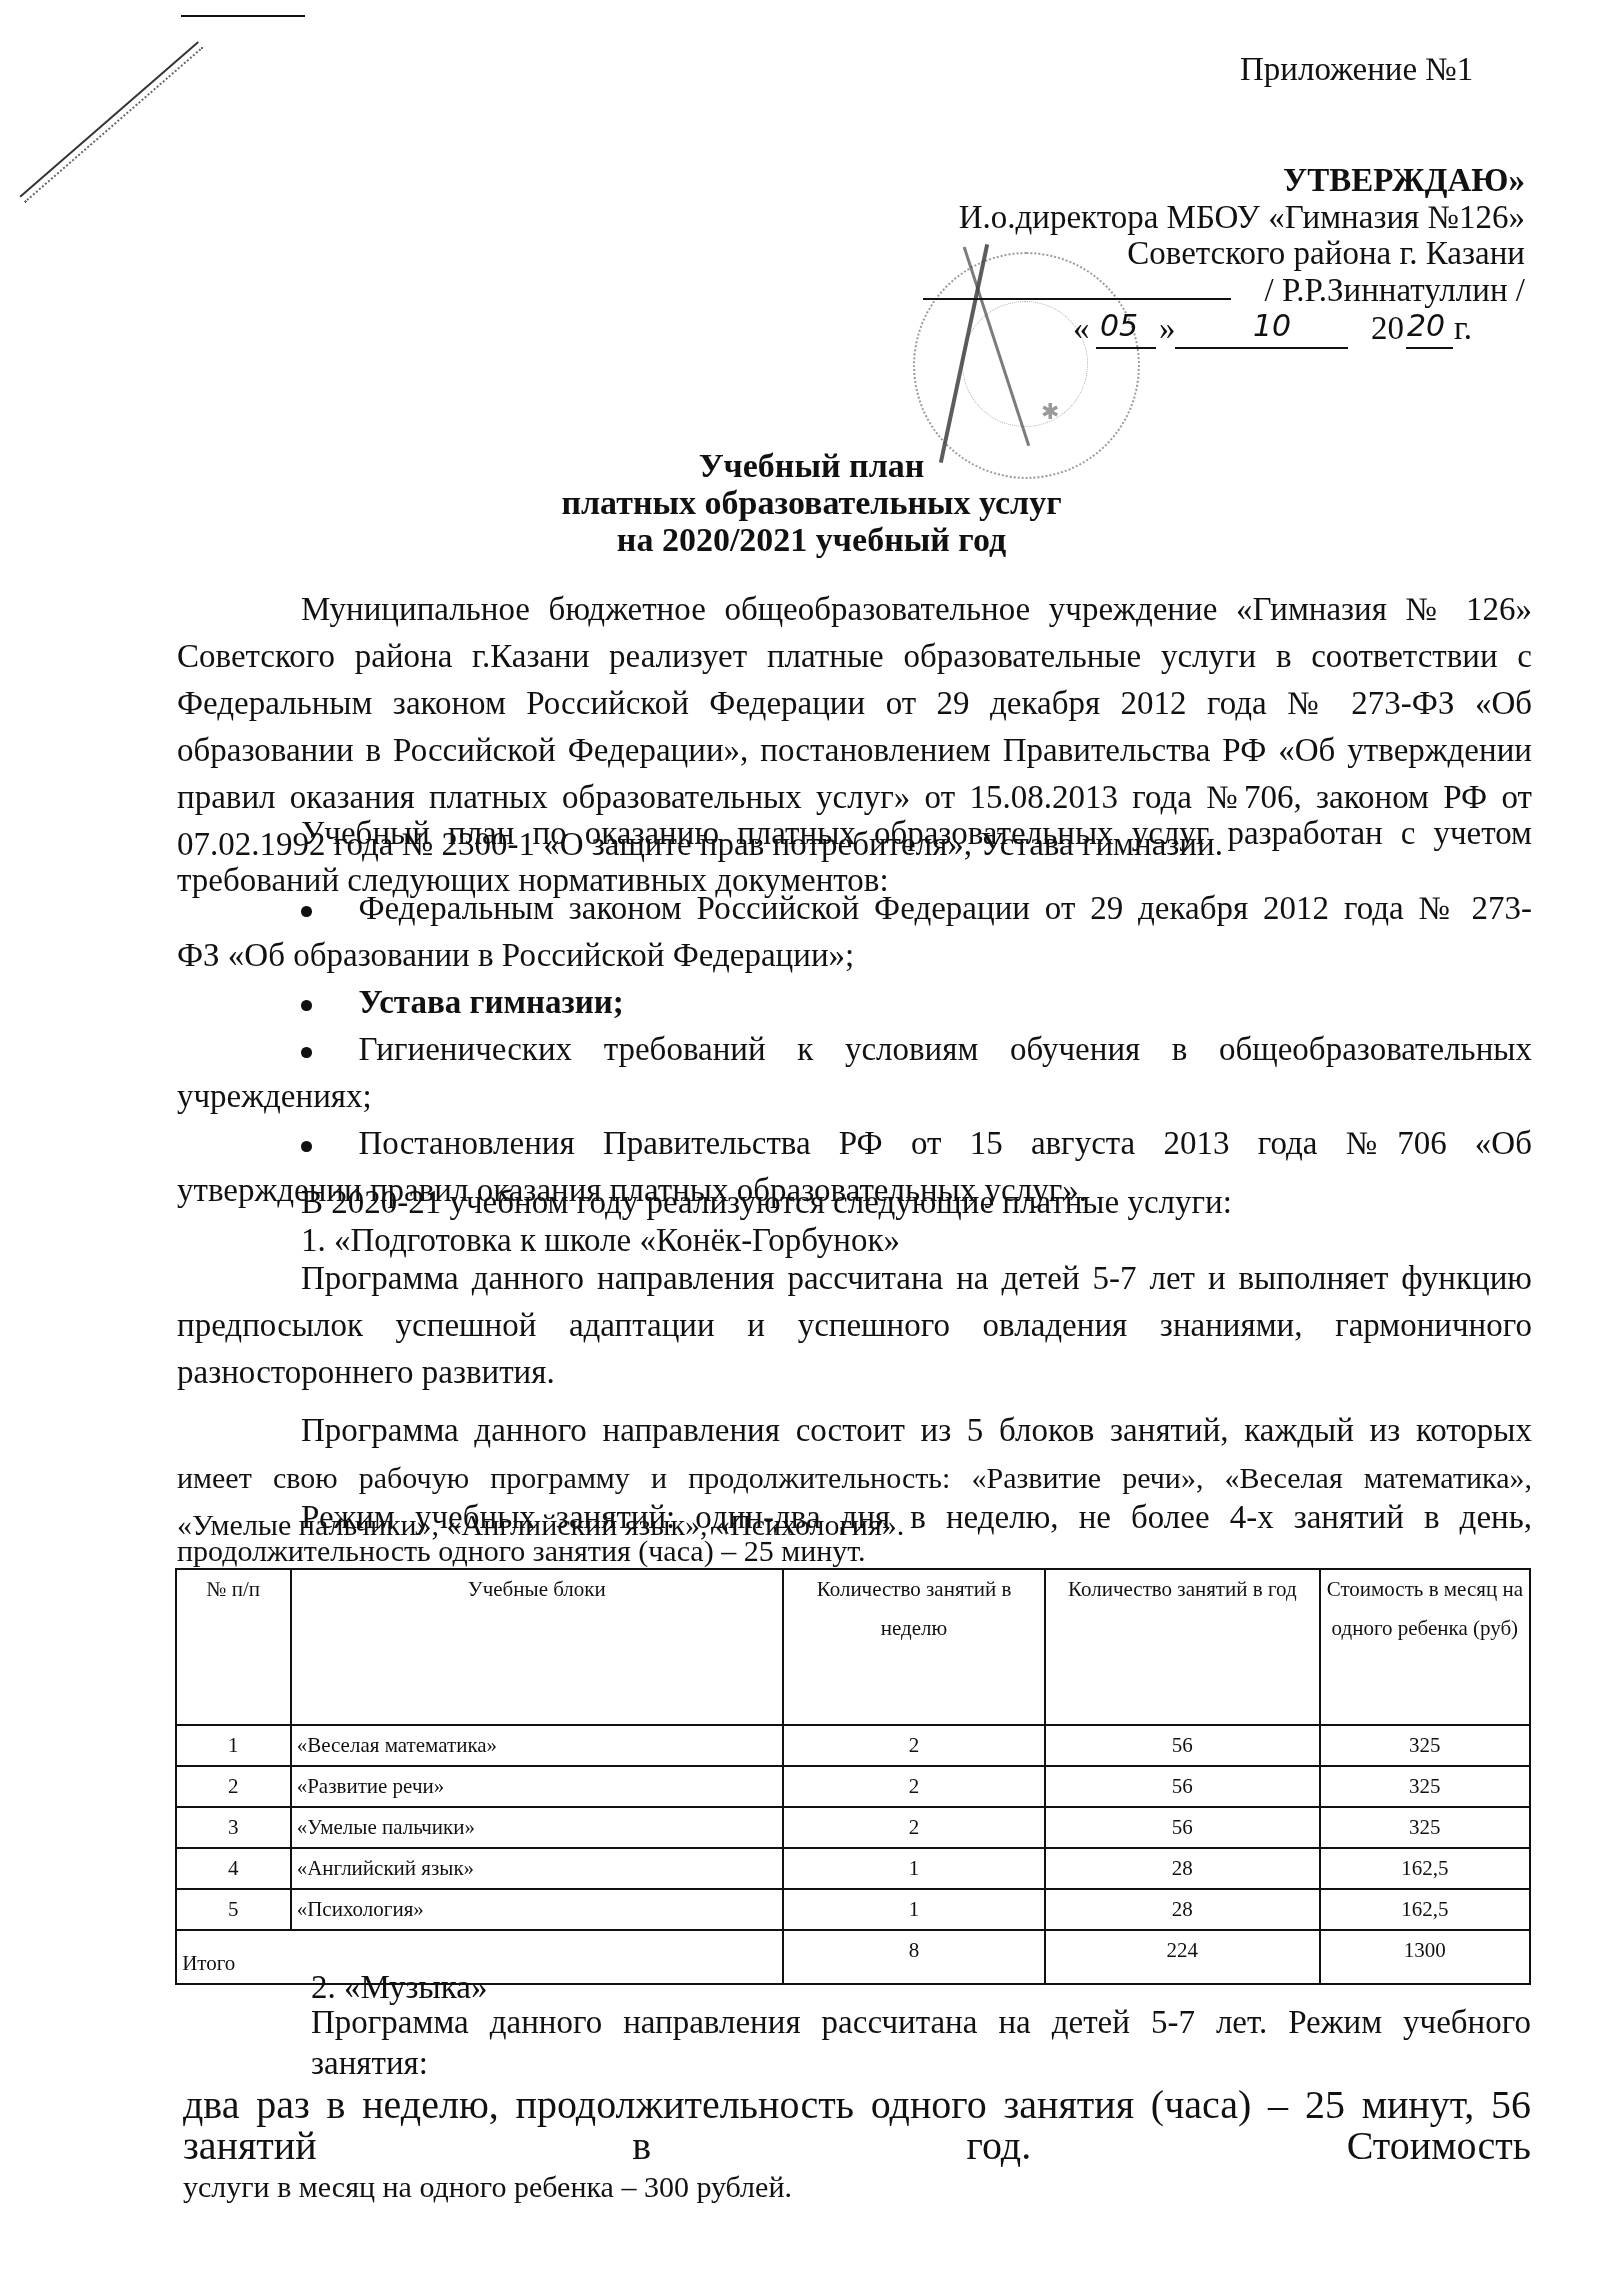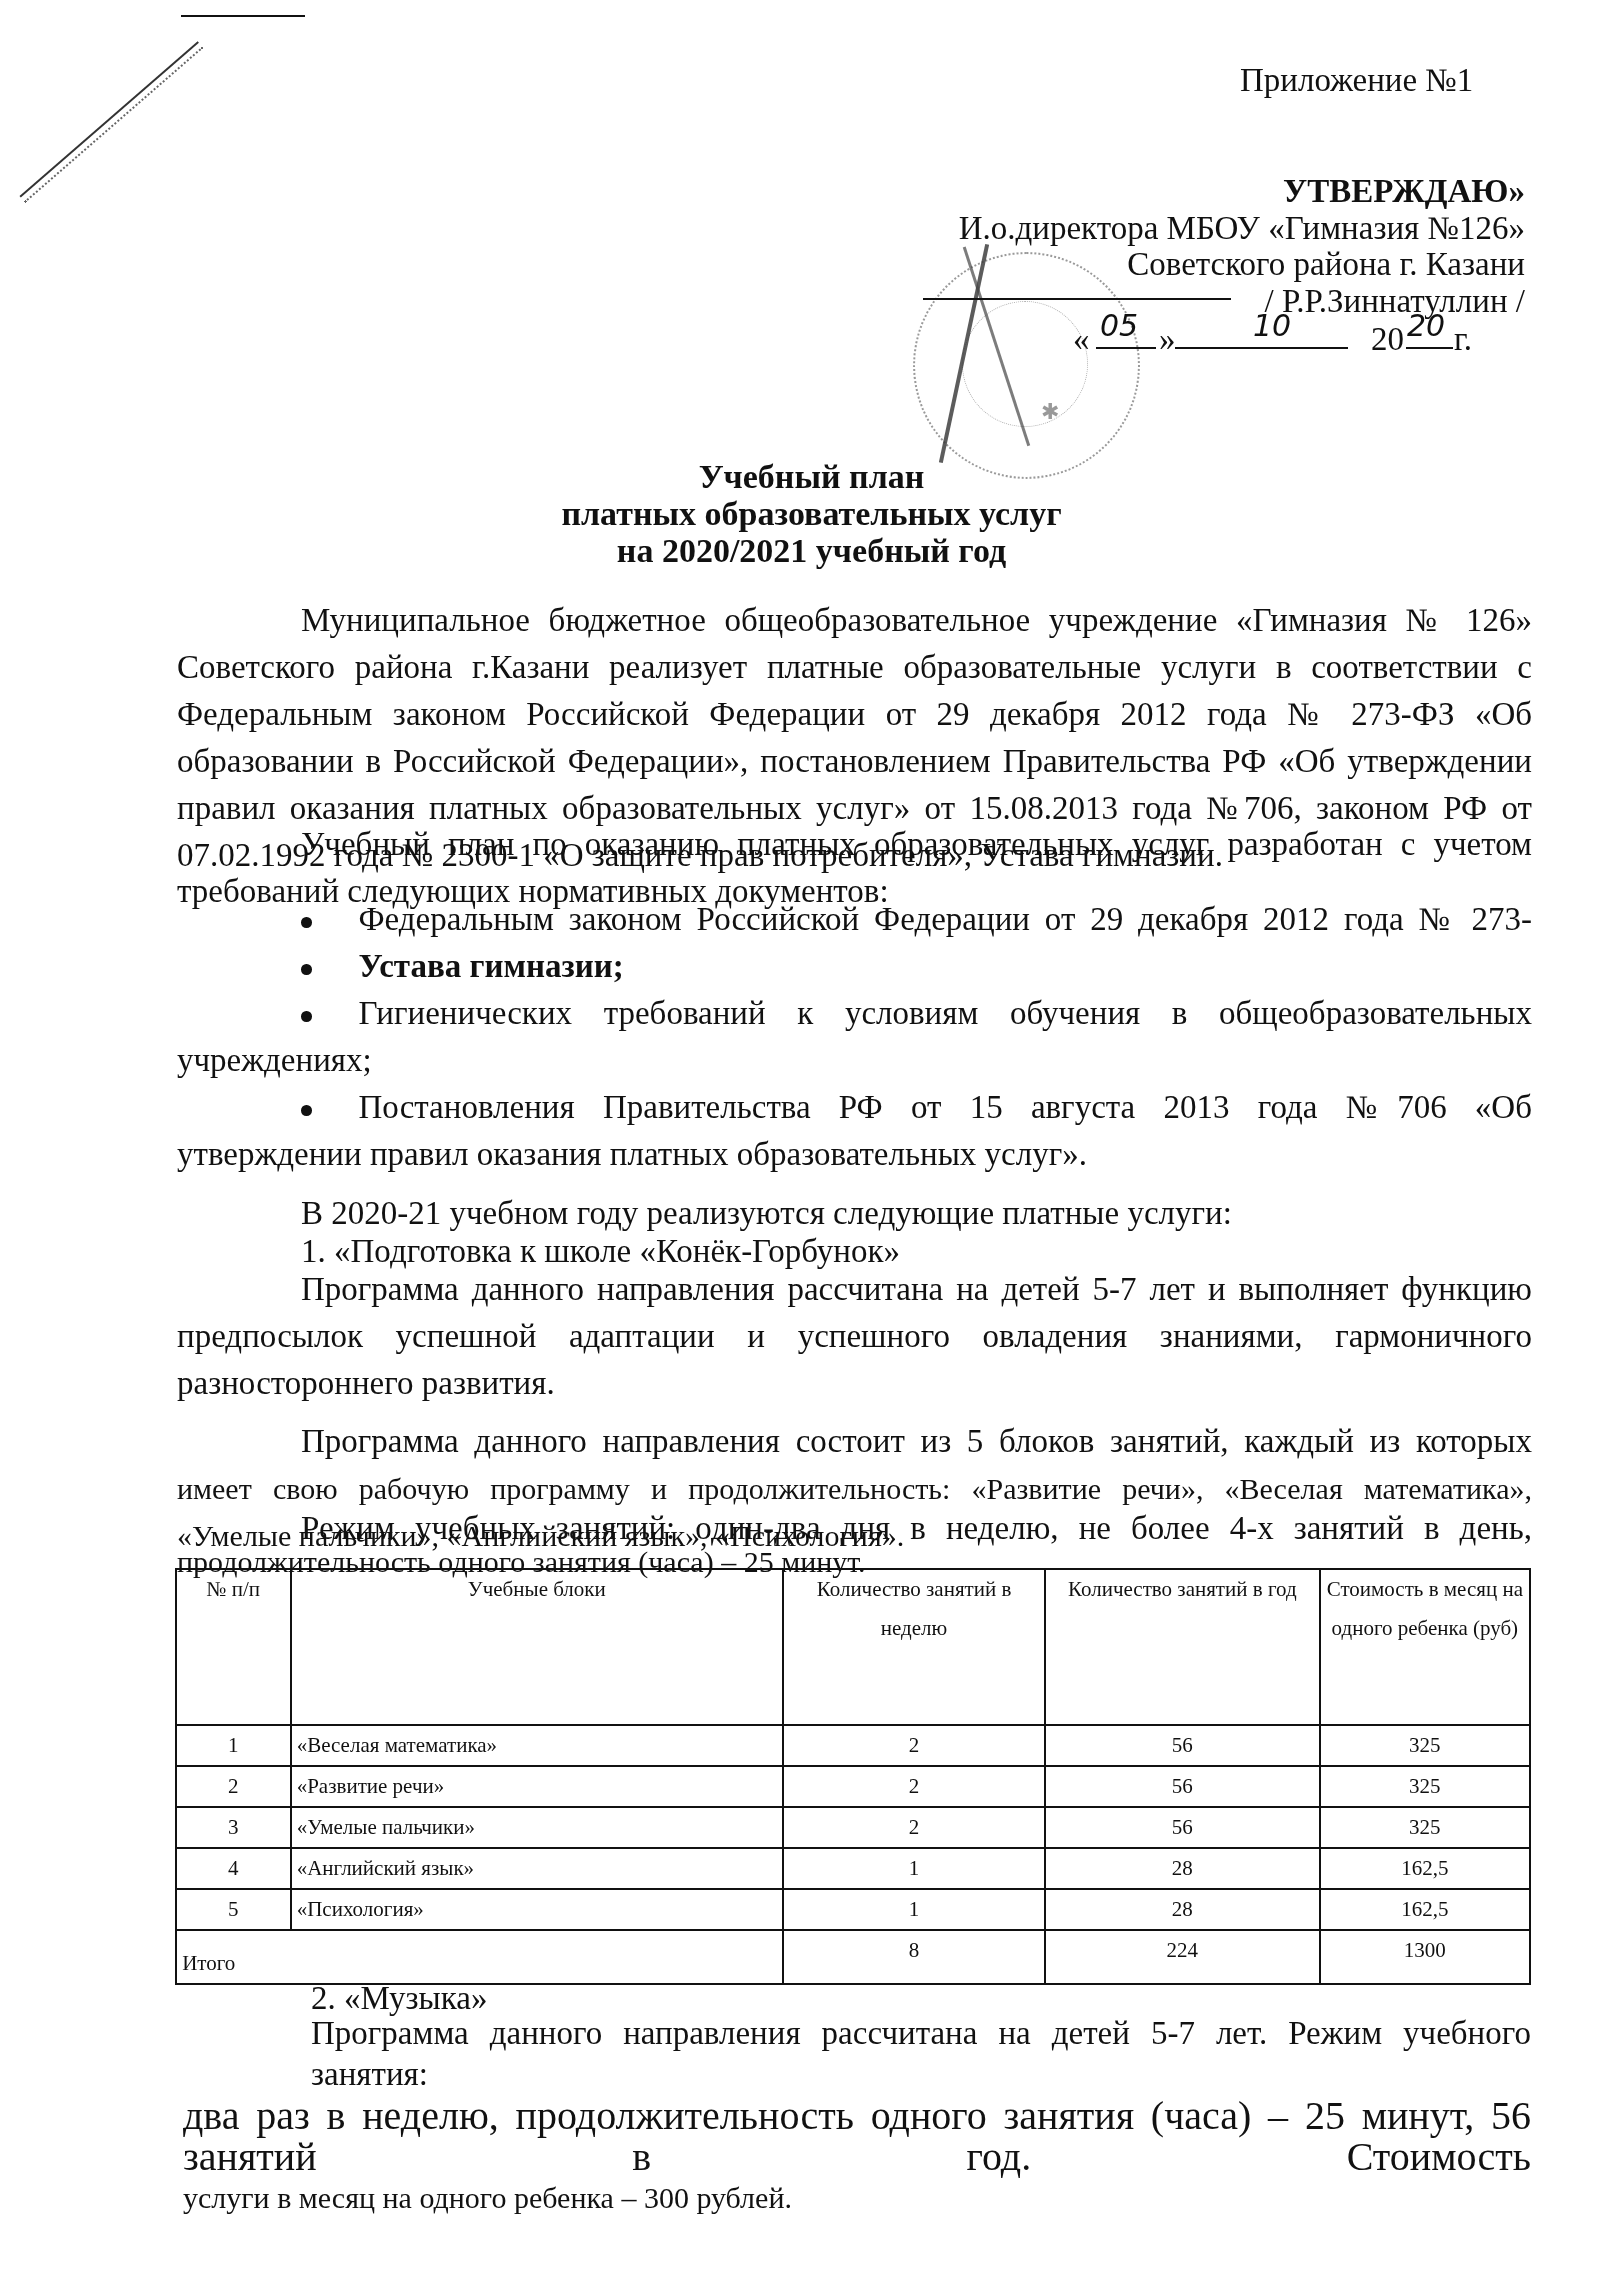--- a/index.html
+++ b/index.html
@@ -2,21 +2,21 @@
 <html style="font-size:10.5px"><head>
 <meta charset="utf-8">
 <style>
   html, body { margin: 0; padding: 0; background: #ffffff; }
   body {
     width: 1623px; height: 2295px; position: relative; overflow: hidden;
     font-family: "Liberation Serif", "DejaVu Serif", serif;
     color: #111111;
   }
   .abs { position: absolute; }
-  .txt { font-size: 33px; line-height: 47px; margin-top: 11px; }
+  .txt { font-size: 33px; line-height: 47px; }
   .right { text-align: right; }
   .center { text-align: center; }
   .bold { font-weight: bold; }
   .just { text-align: justify; text-align-last: justify; }
   .last { text-align: left; text-align-last: left; }
 
   
   .diag {
     position: absolute; left: 13px; top: 15.7px; width: 236px; height: 5.2px;
     transform-origin: 0 0; transform: translate(6.5px, 180px) rotate(-41deg);
@@ -106,20 +106,21 @@
 </div>
 
 <div class="abs txt" style="left:177px; width:1355px; top:810px;">
   <div class="just" style="padding-left:124px;">Учебный план по оказанию платных образовательных услуг разработан с учетом</div>
   <div class="last">требований следующих нормативных документов:</div>
 </div>
 
 <div class="abs txt" style="left:177px; width:1355px; top:885px;">
   <div>
     <div class="just" style="padding-left:124px;"><span class="bullet"></span><span>Федеральным законом Российской Федерации от 29 декабря 2012 года № 273-</span></div>
+    <div class="last">ФЗ «Об образовании в Российской Федерации»;</div>
   </div>
   <div>
     <div class="last" style="padding-left:124px;font-weight:bold;"><span class="bullet"></span><span>Устава гимназии;</span></div>
   </div>
   <div>
     <div class="just" style="padding-left:124px;"><span class="bullet"></span><span>Гигиенических требований к условиям обучения в общеобразовательных</span></div>
     <div class="last">учреждениях;</div>
   </div>
   <div>
     <div class="just" style="padding-left:124px;"><span class="bullet"></span><span>Постановления Правительства РФ от 15 августа 2013 года №706 «Об</span></div>

